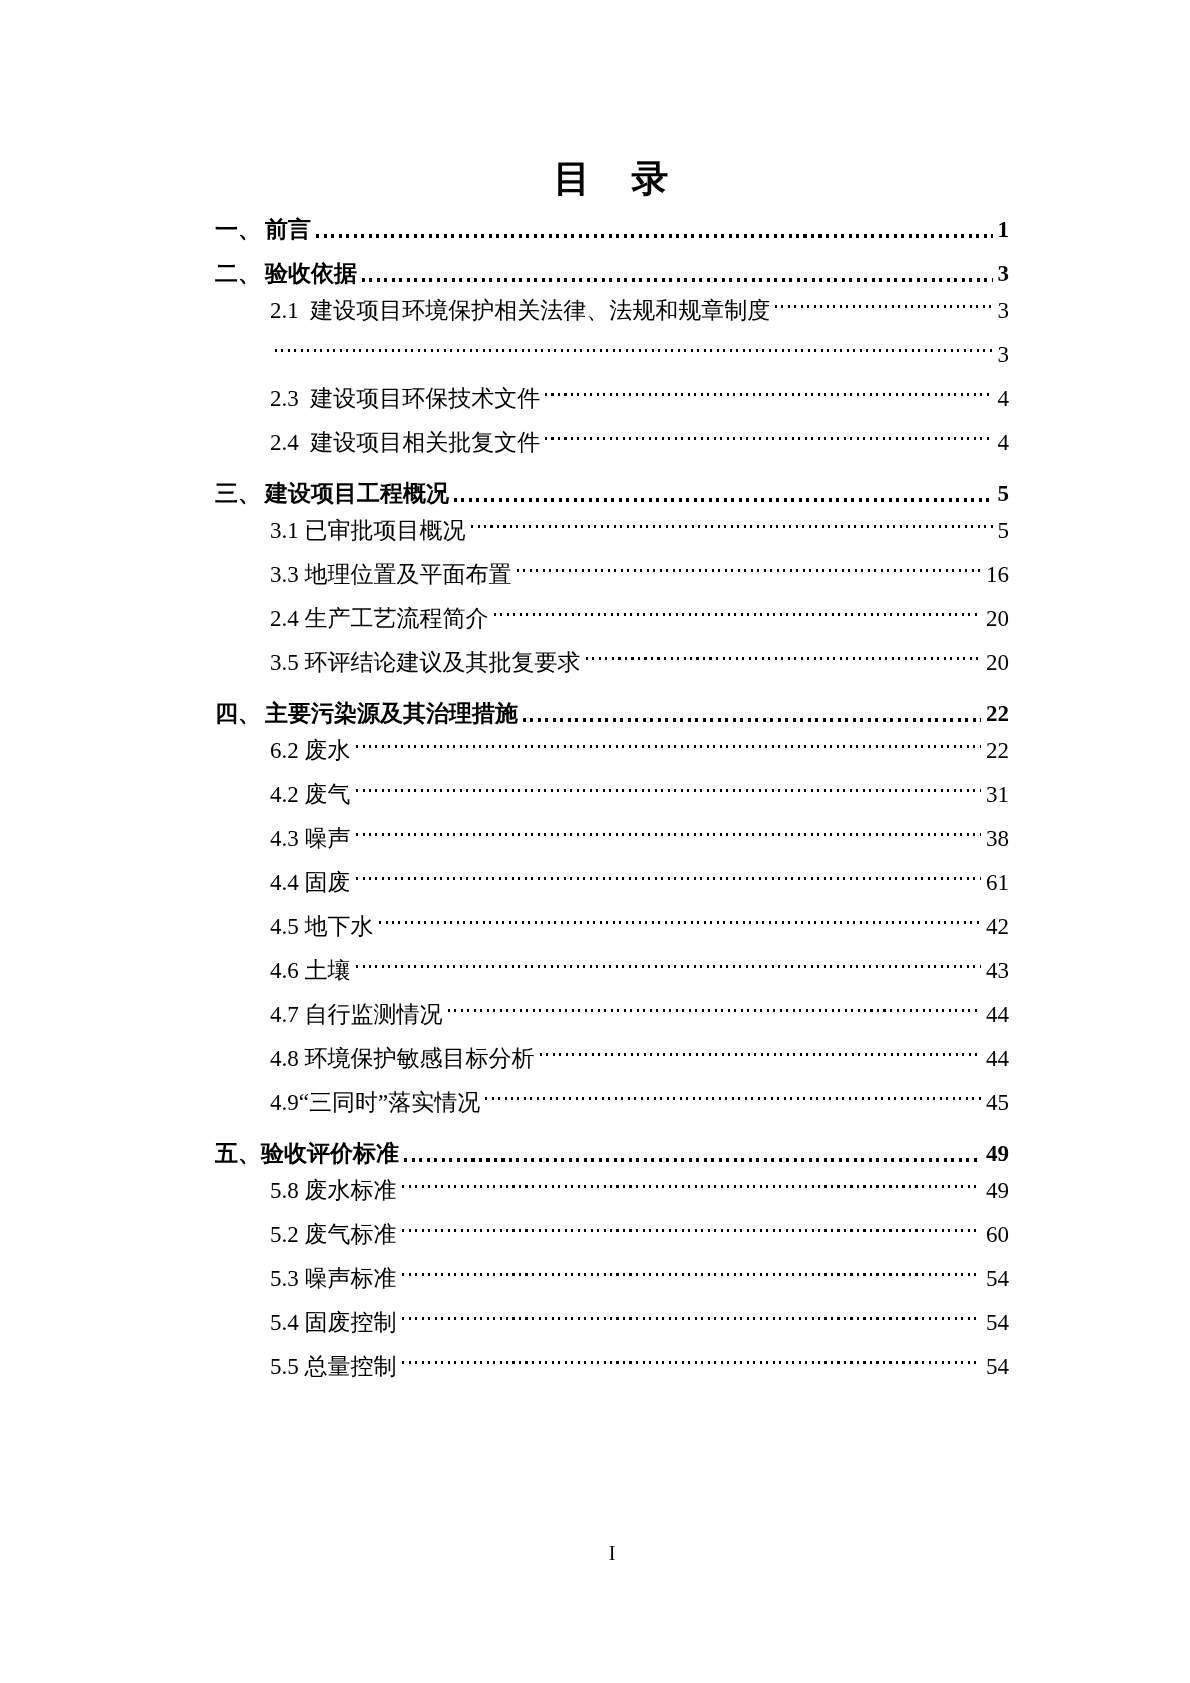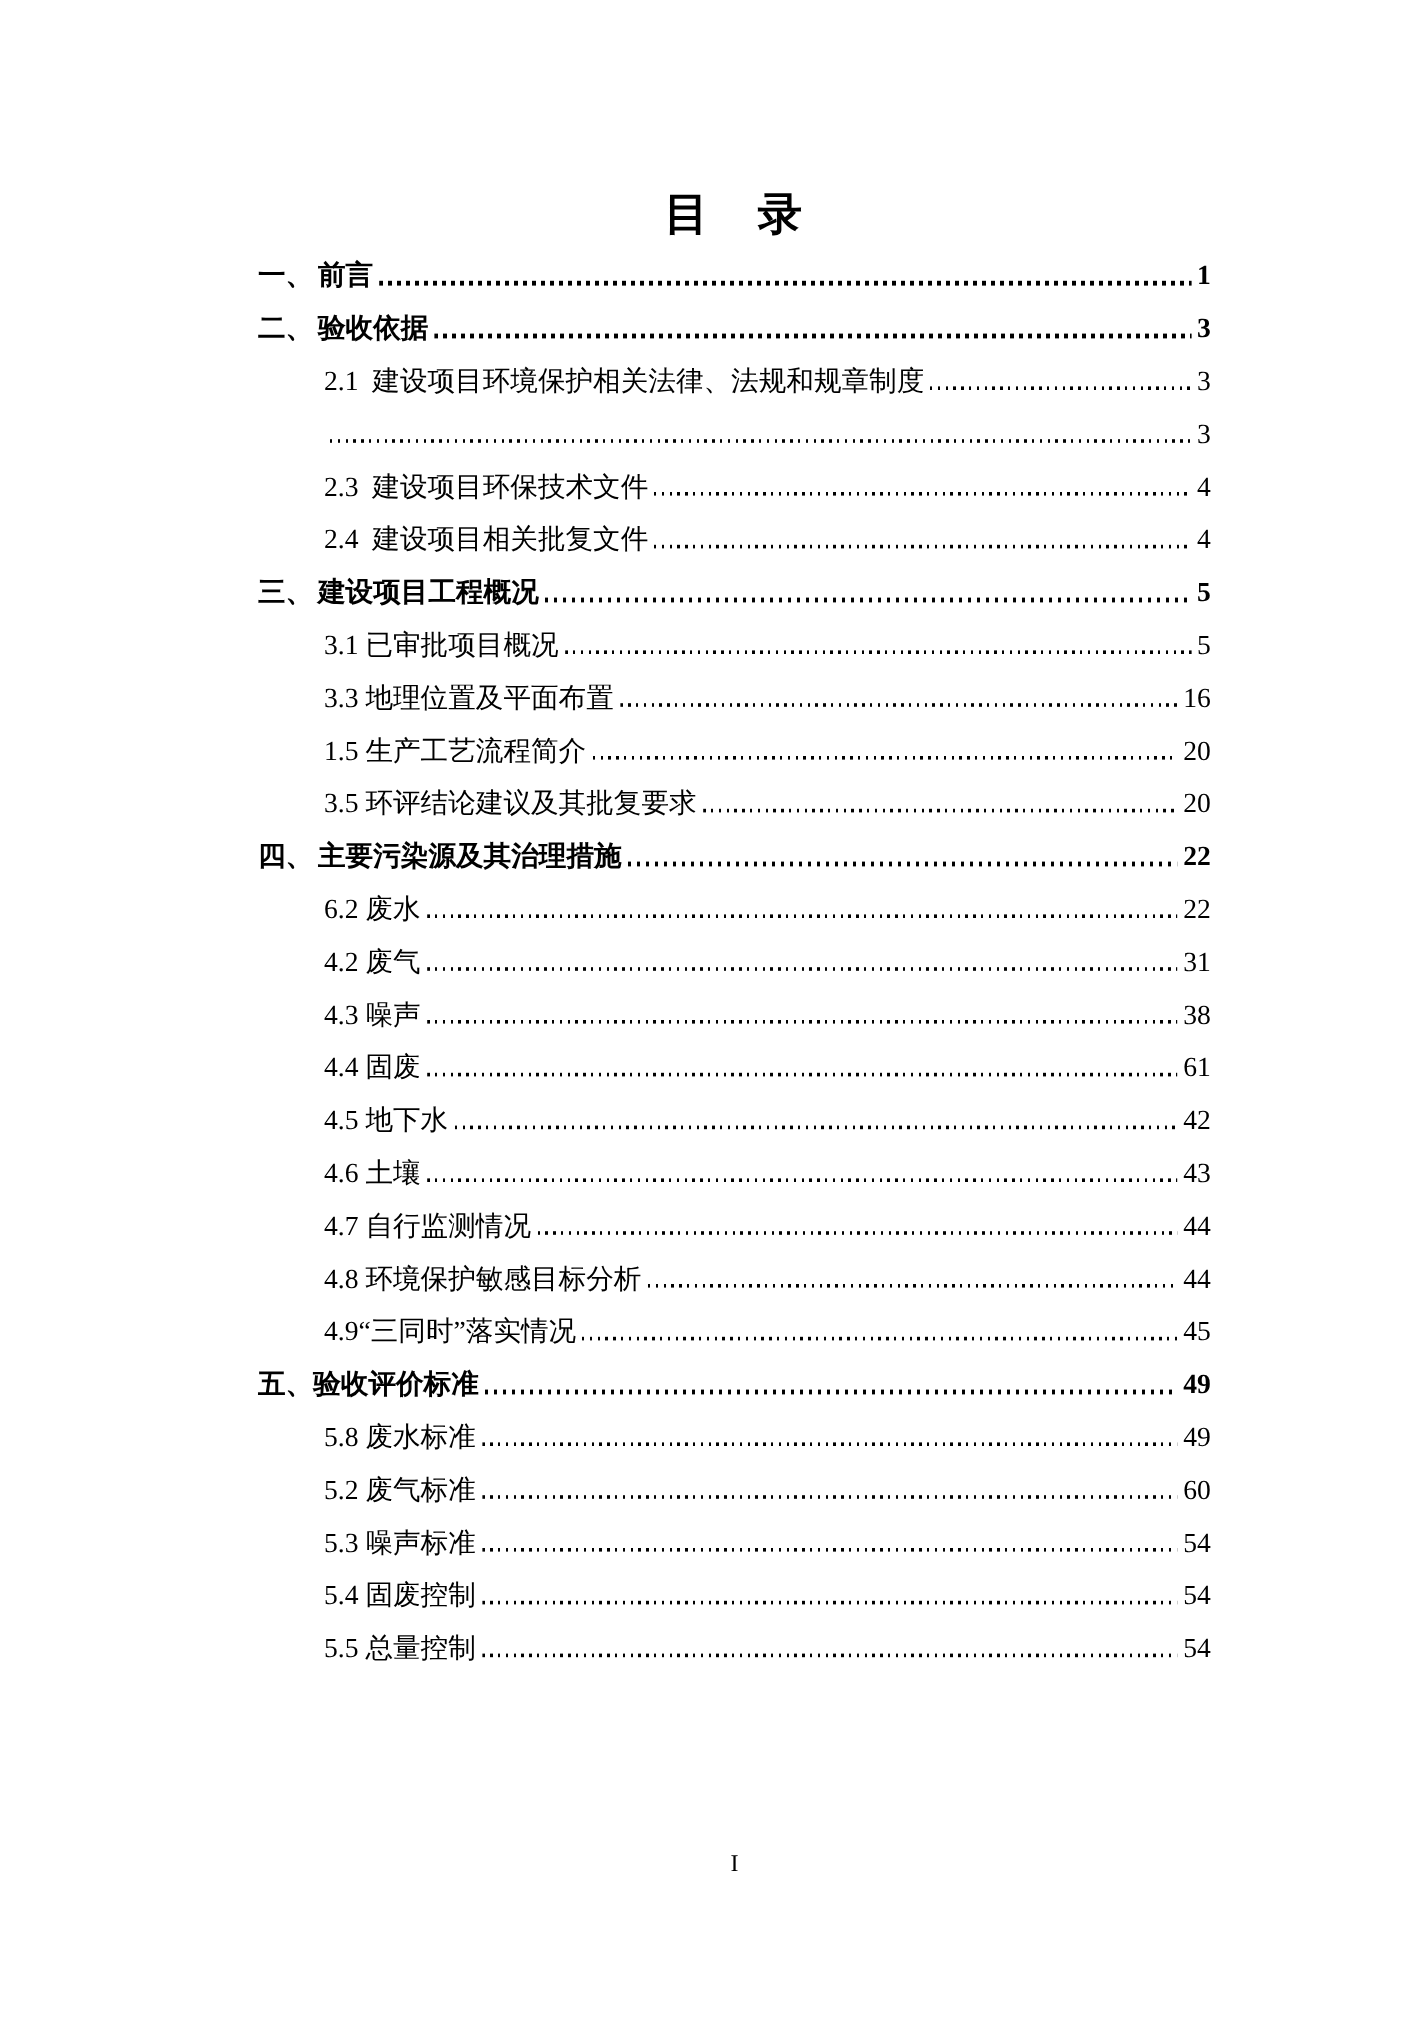--- a/index.html
+++ b/index.html
@@ -47,20 +47,21 @@
     white-space: pre;
   }
   .toc-row.lvl1 {
     font-weight: bold;
   }
   .toc-row.lvl1.tab .num {
     width: 50px;
   }
   .toc-row.lvl2 {
     padding-left: 55px;
+    align-items: center;
   }
   .leader {
     flex: 1 1 auto;
     height: 3px;
     margin: 0 5px 7px 5px;
     background-image: repeating-linear-gradient(to right, #000 0 2px, transparent 2px 6.5px);
   }
   .lvl1 .leader {
     height: 4px;
     margin-bottom: 6px;
@@ -131,21 +132,21 @@
     <span class="page-num">5</span>
   </div>
       <div class="toc-row lvl2">
 
     <span class="label">3.3 地理位置及平面布置</span>
     <span class="leader"></span>
     <span class="page-num">16</span>
   </div>
       <div class="toc-row lvl2">
 
-    <span class="label">1.5 生产工艺流程简介</span>
+    <span class="label">2.4 生产工艺流程简介</span>
     <span class="leader"></span>
     <span class="page-num">20</span>
   </div>
       <div class="toc-row lvl2">
 
     <span class="label">3.5 环评结论建议及其批复要求</span>
     <span class="leader"></span>
     <span class="page-num">20</span>
   </div>
       <div class="toc-row lvl1 tab">

